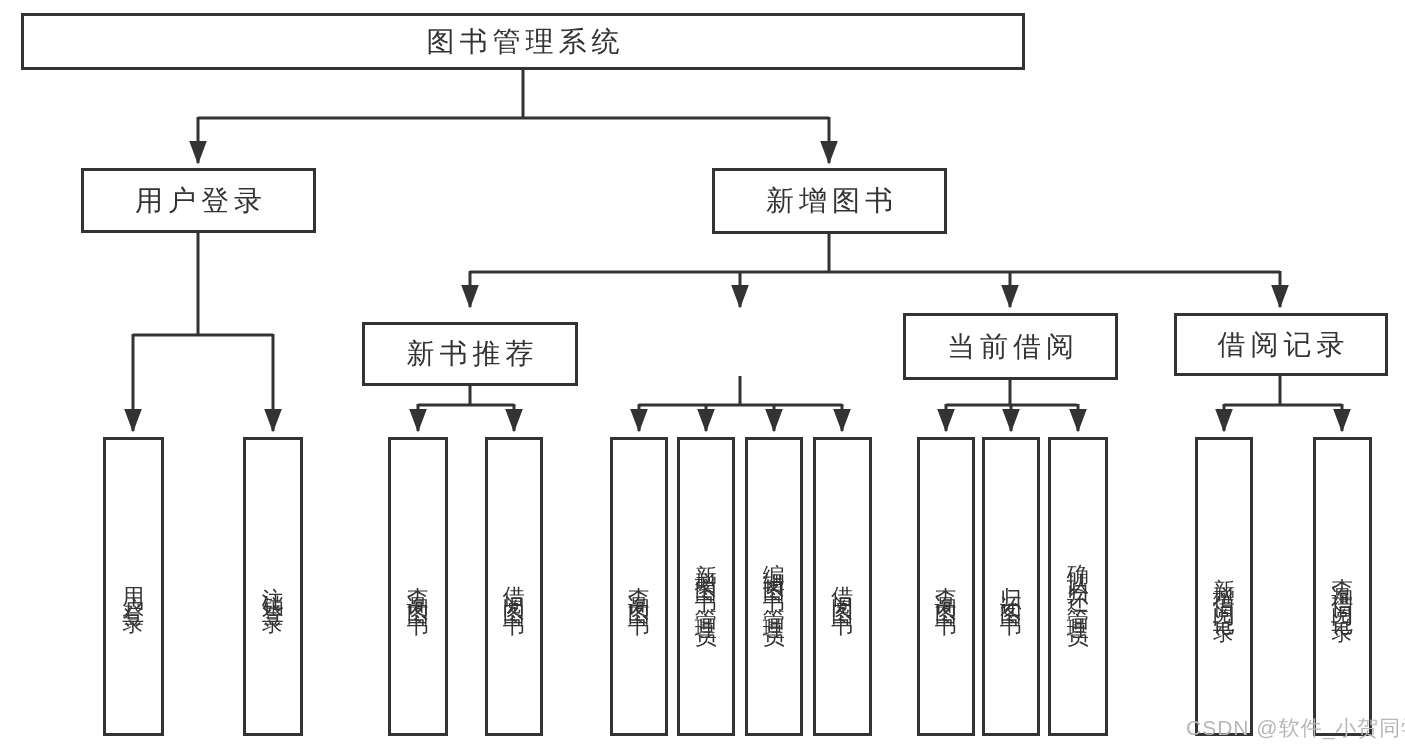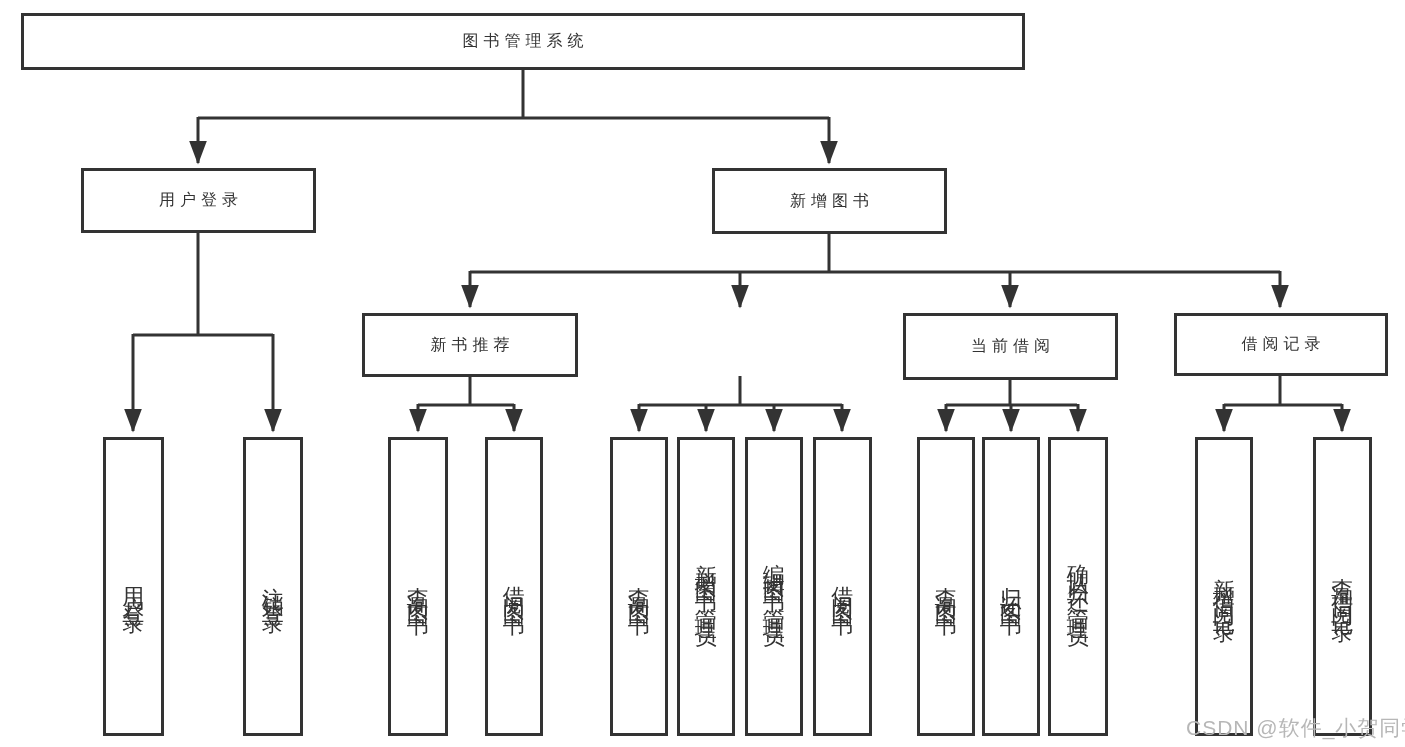--- a/index.html
+++ b/index.html
@@ -7,21 +7,21 @@
     position:relative;width:1405px;height:747px;background:#ffffff;
     font-family:"Liberation Sans",sans-serif;overflow:hidden;
   }
   .wires{position:absolute;left:0;top:0;z-index:1;}
   .box{
     position:absolute;box-sizing:border-box;background:#ffffff;
     border:3px solid #333333;color:#333333;z-index:2;
     display:flex;align-items:center;justify-content:center;
     text-align:center;
   }
-  .h{font-size:16px;letter-spacing:5px;text-indent:5px;}
+  .h{font-size:28px;letter-spacing:5px;text-indent:5px;}
   .v{
     writing-mode:vertical-rl;text-orientation:mixed;
     font-size:22px;letter-spacing:9px;line-height:1.15;
   }
   .watermark{
     position:absolute;left:1186px;top:714px;z-index:3;
     font-size:21px;letter-spacing:1px;color:#b7b7b7;
     white-space:nowrap;
   }
 </style>
@@ -71,21 +71,21 @@
       <line x1="1224" y1="404" x2="1224" y2="431" marker-end="url(#arw)"></line>
       <line x1="1342" y1="404" x2="1342" y2="431" marker-end="url(#arw)"></line>
     </g>
   </svg>
 
   <div class="box h" style="left:21px;top:13px;width:1004px;height:57px">图书管理系统</div>
 
   <div class="box h" style="left:81px;top:168px;width:235px;height:65px">用户登录</div>
   <div class="box h" style="left:712px;top:168px;width:235px;height:66px">新增图书</div>
 
-  <div class="box h" style="left:362px;top:313px;width:216px;height:64px">新书推荐</div>
+  <div class="box h" style="left:362px;top:322px;width:216px;height:64px">新书推荐</div>
   <div class="box h" style="left:903px;top:313px;width:215px;height:67px">当前借阅</div>
   <div class="box h" style="left:1174px;top:313px;width:214px;height:63px">借阅记录</div>
 
   <div class="box v" style="left:103px;top:437px;width:61px;height:299px">用户登录</div>
   <div class="box v" style="left:243px;top:437px;width:60px;height:299px">注销登录</div>
 
   <div class="box v" style="left:388px;top:437px;width:60px;height:299px">查询图书</div>
   <div class="box v" style="left:485px;top:437px;width:58px;height:299px">借阅图书</div>
 
   <div class="box v" style="left:610px;top:437px;width:58px;height:299px">查询图书</div>

